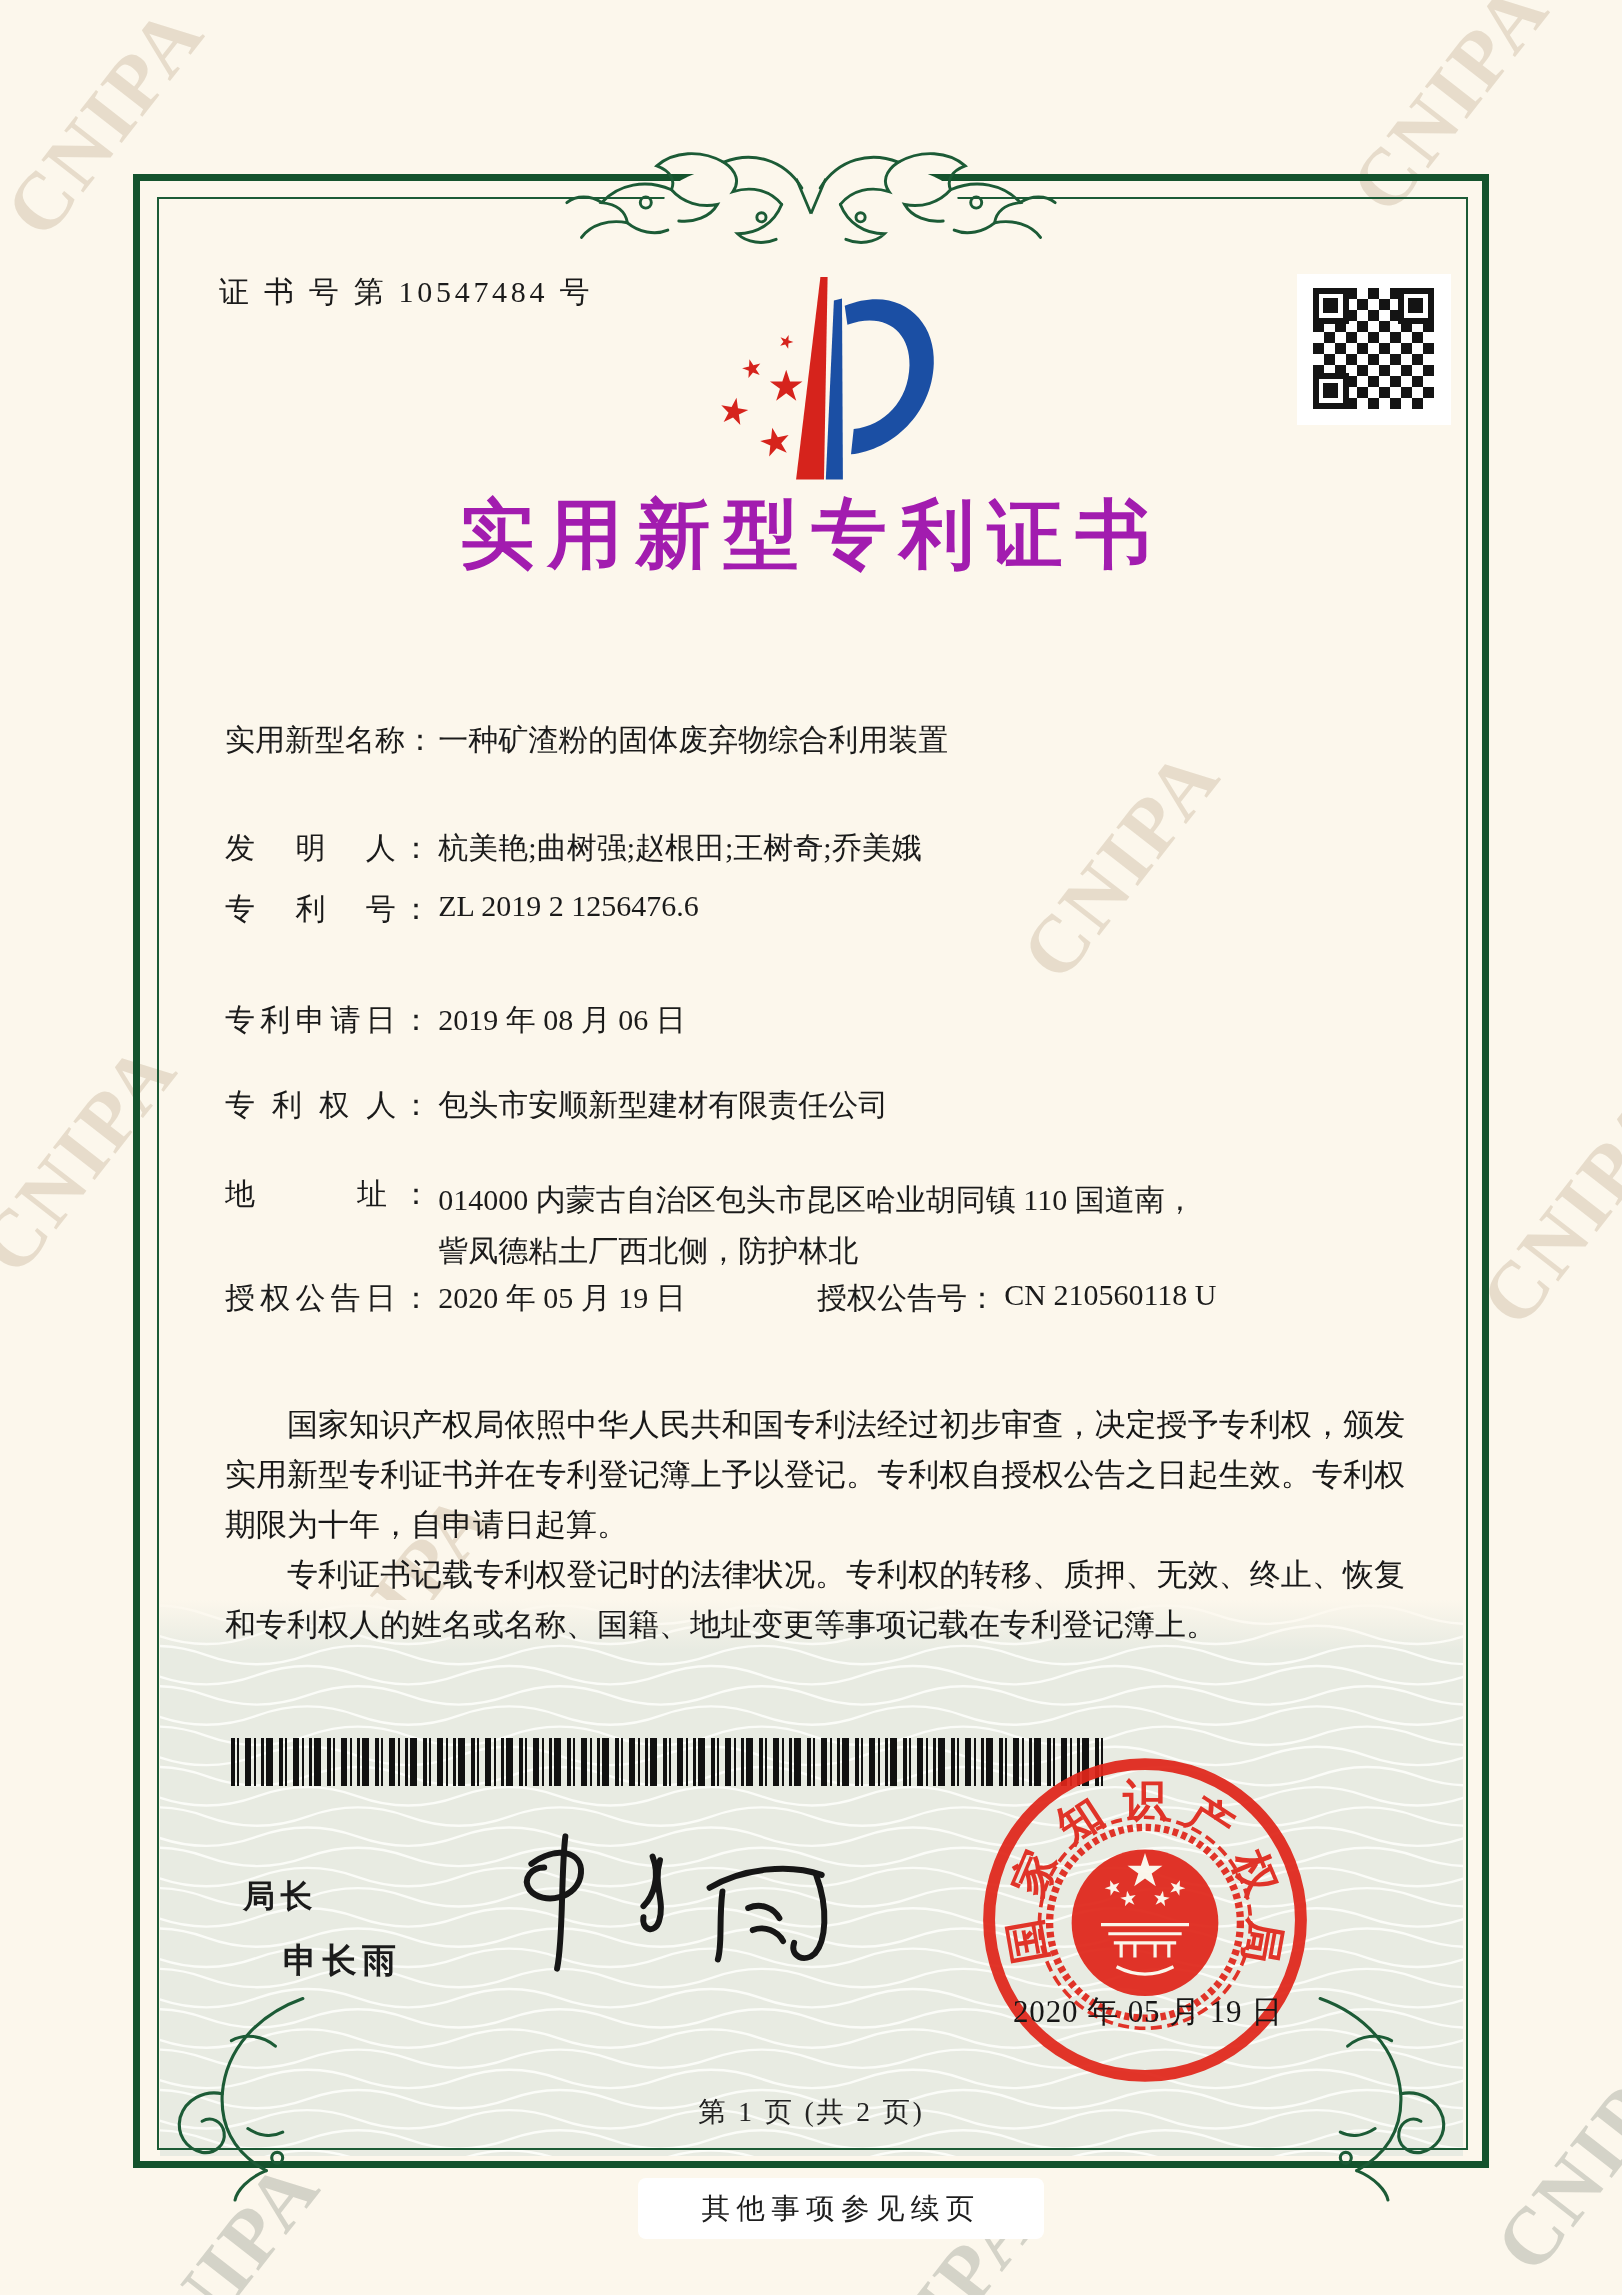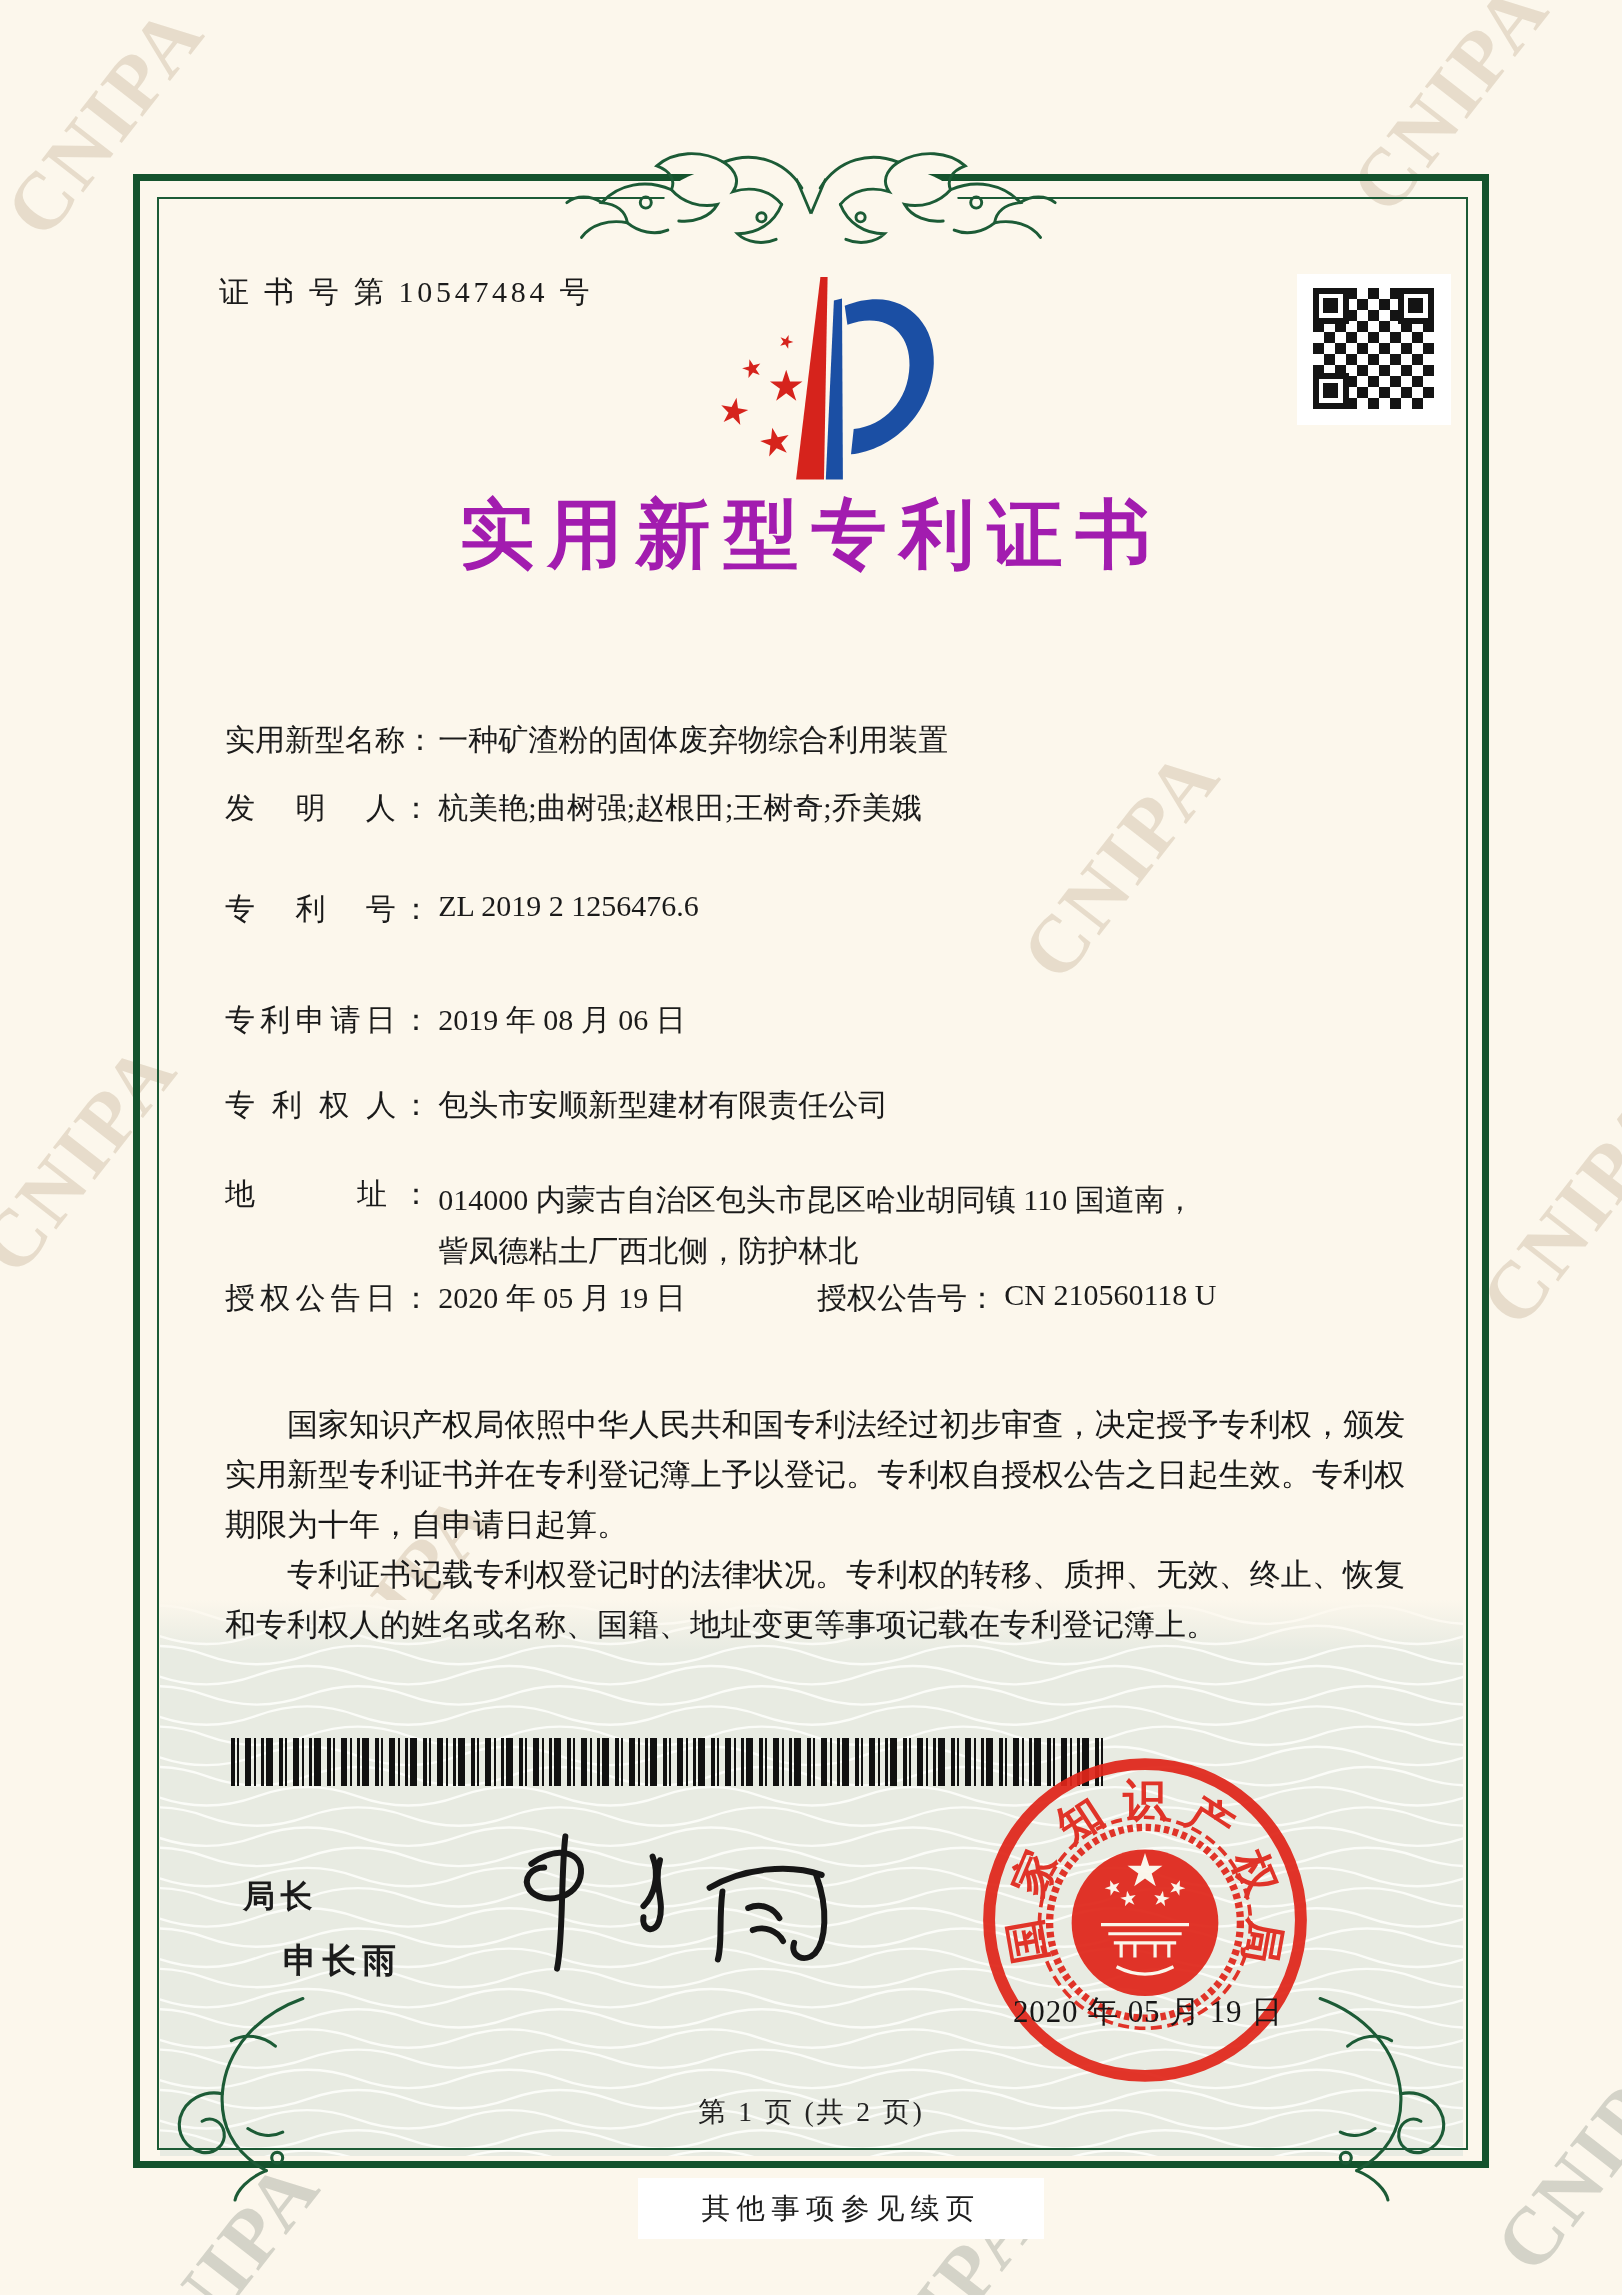--- a/index.html
+++ b/index.html
@@ -45,21 +45,21 @@
       #111 30px 33px,transparent 33px 35px,#111 35px 42px,transparent 42px 48px);}
   .signer-title{position:absolute;left:243px;top:1875px;font-size:32px;font-weight:700;letter-spacing:5.5px;}
   .signer-name{position:absolute;left:243px;top:1938px;font-size:34px;font-weight:700;letter-spacing:5.5px;margin-left:40px;}
   .signature{position:absolute;left:478px;top:1829px;}
   .seal{position:absolute;left:979px;top:1754px;}
   .seal-date{position:absolute;left:992px;top:1991px;width:312px;text-align:center;
       font-size:31px;color:#161616;letter-spacing:0.9px;}
   .page-no{position:absolute;left:160px;top:2094px;width:1303px;text-align:center;
       font-size:27.5px;letter-spacing:2.8px;color:#222;}
   .cont-box{position:absolute;left:638px;top:2178px;width:406px;height:61px;background:#ffffff;
-      display:flex;align-items:center;justify-content:center;}
+      display:flex;align-items:center;justify-content:center;border-radius:8px;}
   .cont-box span{font-size:28.5px;letter-spacing:6.4px;color:#1d1d1d;}
   .orn-top{position:absolute;left:554px;top:129px;}
   .orn-corner{position:absolute;}
   .oc-left{left:138px;top:1991px;}
   .oc-right{left:1311px;top:1991px;transform:scaleX(-1);}
 </style>
 </head>
 <body>
 
 <div class="page">
@@ -176,21 +176,21 @@
       <div class="finder f-bl"></div>
     </div>
   </div>
 
   <div class="title">实用新型专利证书</div>
 
   <div class="frow" style="top:720px">
     <span class="lab">实用新型名称：</span>
     <span class="val">一种矿渣粉的固体废弃物综合利用装置</span>
   </div>
-  <div class="frow" style="top:788px">
+  <div class="frow" style="top:828px">
     <span class="lab">发　明　人：</span>
     <span class="val">杭美艳;曲树强;赵根田;王树奇;乔美娥</span>
   </div>
   <div class="frow" style="top:889px">
     <span class="lab">专　利　号：</span>
     <span class="val">ZL 2019 2 1256476.6</span>
   </div>
   <div class="frow" style="top:1000px">
     <span class="lab">专利申请日：</span>
     <span class="val">2019 年 08 月 06 日</span>

